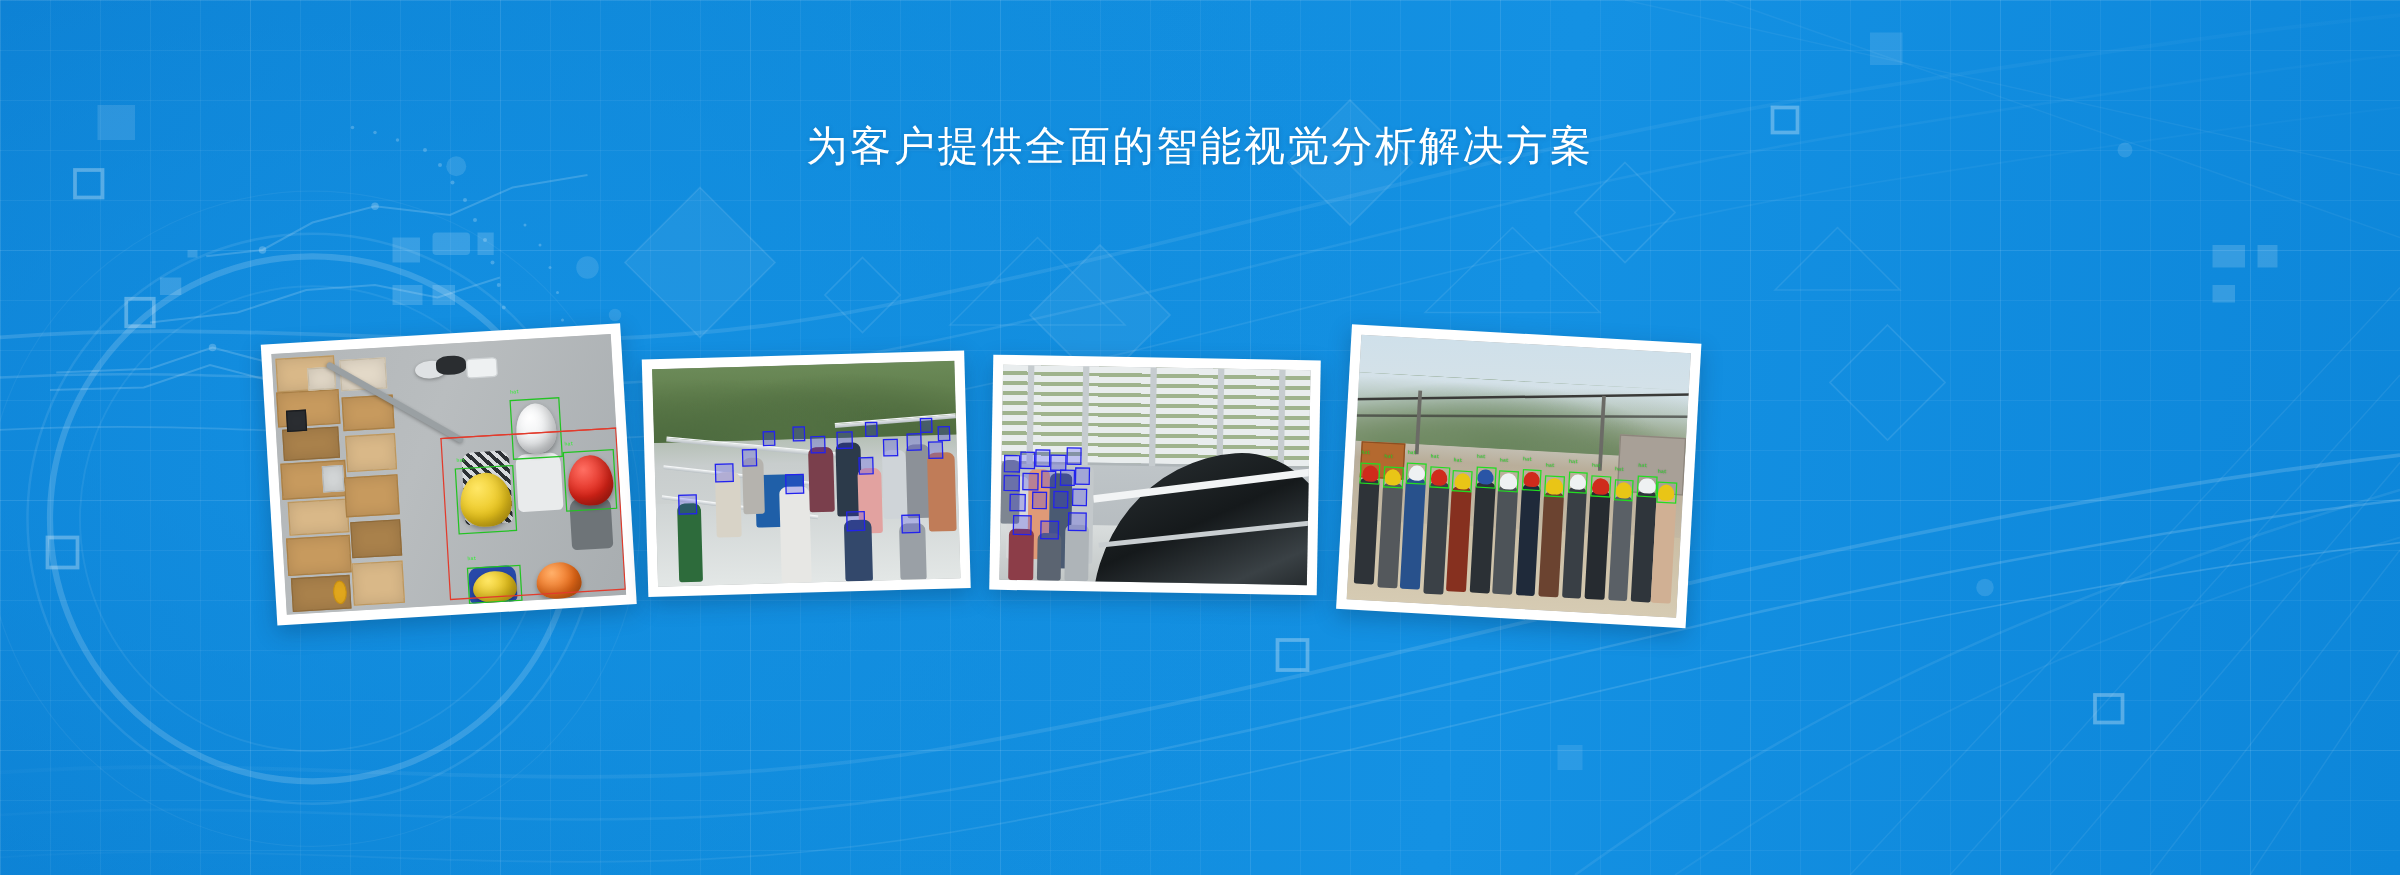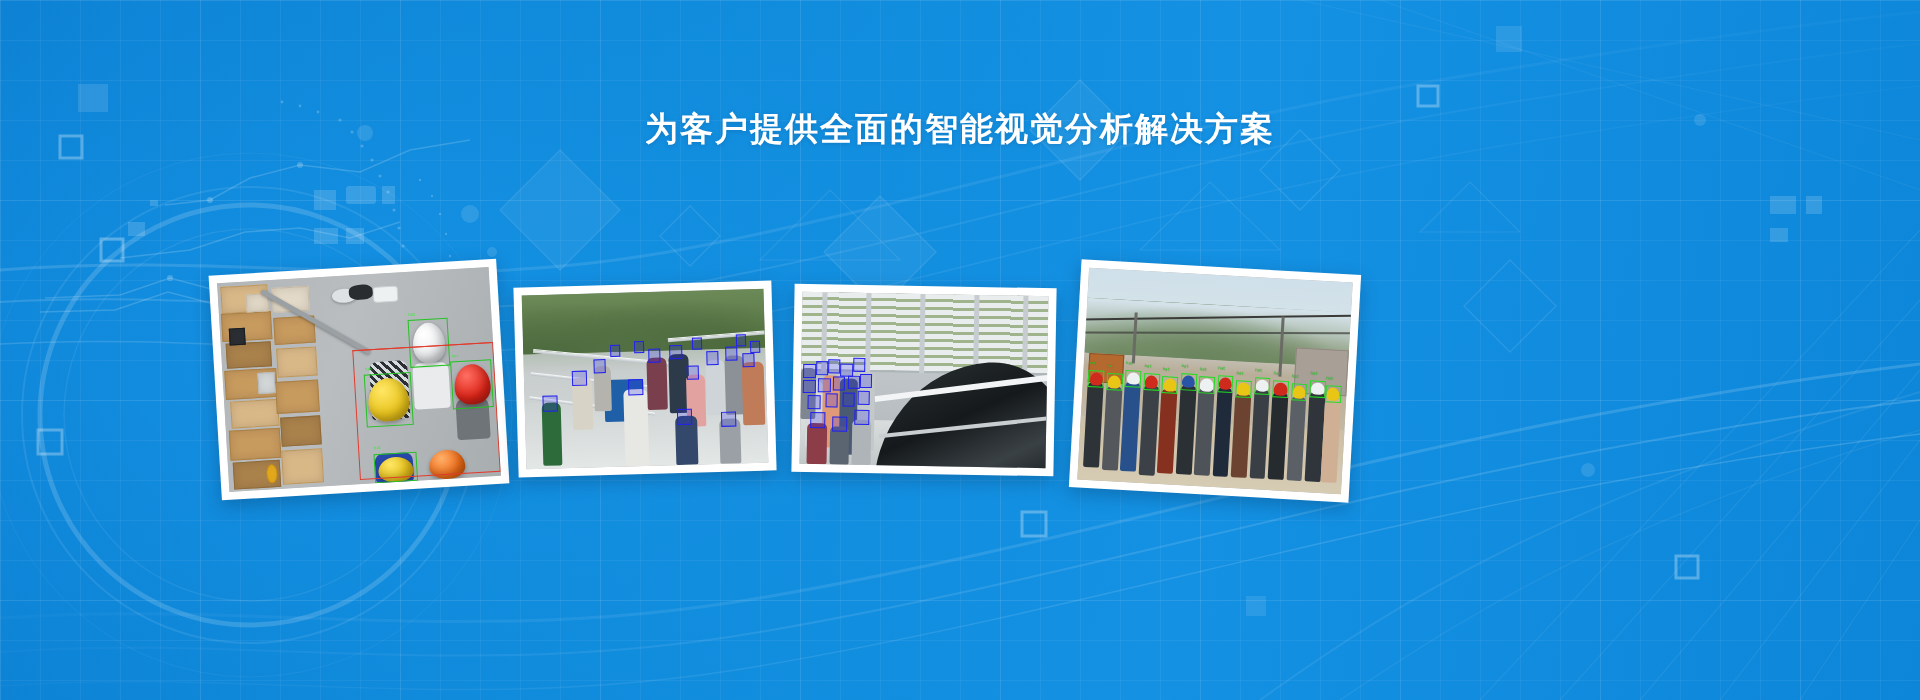--- a/index.html
+++ b/index.html
@@ -39,22 +39,22 @@
   .text-block {
     position:absolute; left:0; right:0; top:82px;
     text-align:center; z-index:6;
   }
   .title {
     font-size:52px; font-weight:bold; color:#ffffff;
     letter-spacing:2px; line-height:1.2;
     text-shadow:0 1px 5px rgba(0,40,80,.25);
   }
   .subtitle {
-    margin-top:26px;
-    font-size:33px; color:#ffffff; font-weight:700;
+    margin-top:14px;
+    font-size:33px; color:#ffffff; font-weight:400;
     letter-spacing:2px; line-height:1.3;
     text-shadow:0 1px 4px rgba(0,40,80,.2);
   }
 
   
   .photo-strip {
     position:absolute; left:0; top:262px; width:1920px; height:250px; z-index:5;
   }
   .photo {
     position:absolute;

